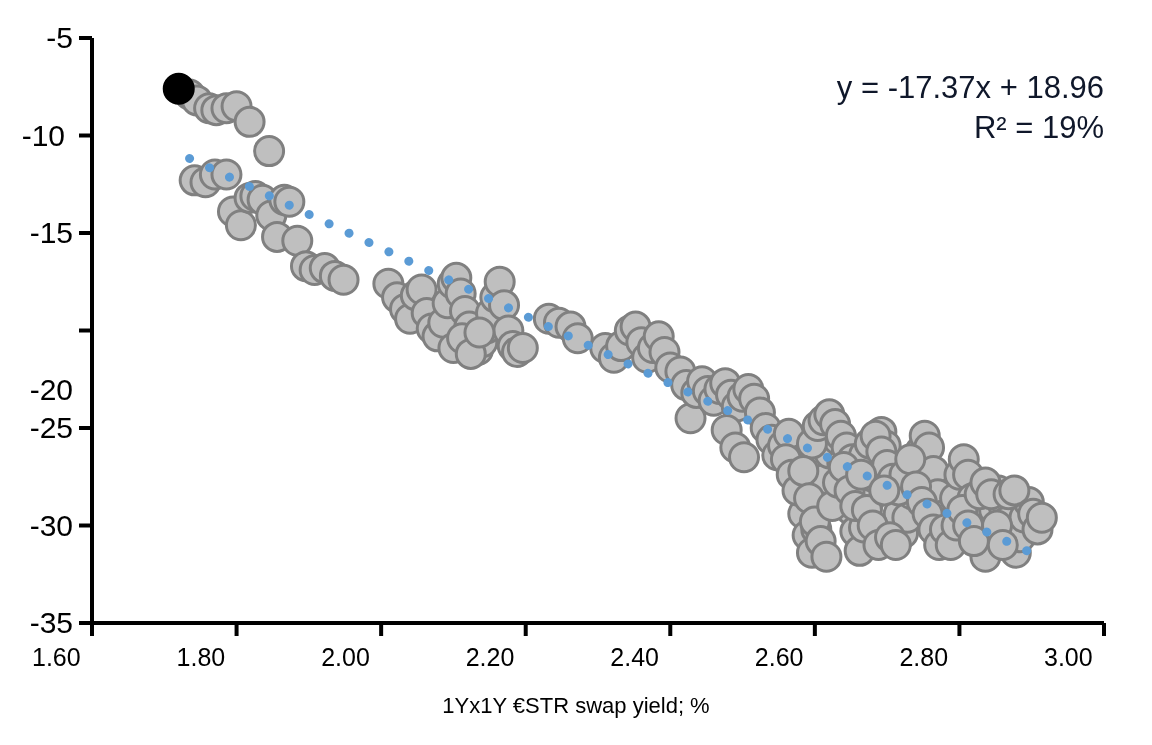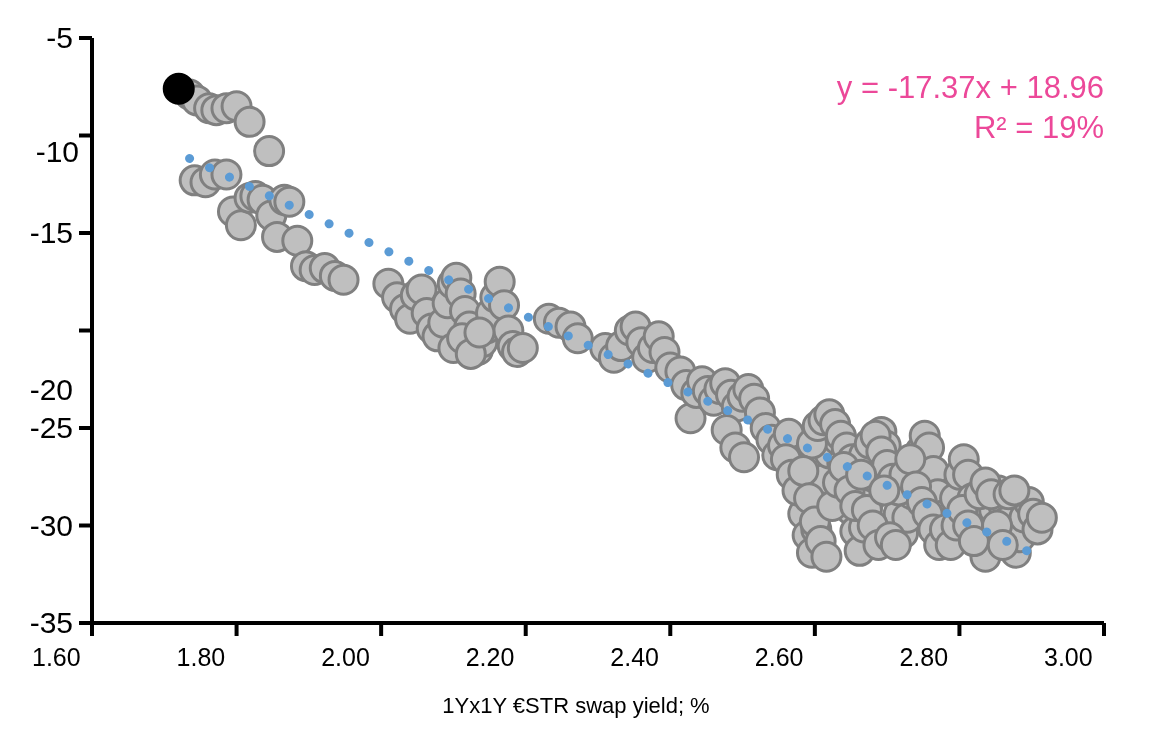--- a/index.html
+++ b/index.html
@@ -2,21 +2,21 @@
 <html><head>
 <meta charset="utf-8">
 <style>
   html,body{margin:0;padding:0;background:#ffffff;}
   body{width:1152px;height:745px;font-family:"Liberation Sans",sans-serif;overflow:hidden;}
   #chart-root{position:relative;width:1152px;height:745px;background:#fff;}
   .plot-svg{position:absolute;left:0;top:0;width:1152px;height:745px;display:block;}
   .ytick-label{position:absolute;font-size:30px;color:#000;text-align:right;line-height:1;white-space:nowrap;}
   .xtick-label{position:absolute;font-size:25px;color:#000;text-align:left;line-height:1;white-space:nowrap;}
   .axis-title{position:absolute;font-size:22px;color:#000;text-align:center;width:100%;left:0;line-height:1;}
-  .eq-block{position:absolute;text-align:right;color:#ec4899;font-size:31px;line-height:1.28;white-space:nowrap;}
+  .eq-block{position:absolute;text-align:right;color:#0f172a;font-size:31px;line-height:1.28;white-space:nowrap;}
 </style>
 </head>
 <body>
 
 <div id="chart-root">
 
   <svg class="plot-svg" id="plot-svg" viewBox="0 0 1152 745">
     <g id="axis-lines">
       <path id="y-axis-line" d="M92 38 L92 623" stroke="#000000" stroke-width="4" fill="none"></path>
       <path id="x-axis-line" d="M92 623 L1104 623" stroke="#000000" stroke-width="4" fill="none"></path>
@@ -256,21 +256,21 @@
     <g id="trendline-layer">
         <path d="M189.5857142857143 158.45052500000003 L1028.1 551.3599250000001" stroke="#5B9BD5" stroke-width="9" stroke-linecap="round" stroke-dasharray="0.01 22" fill="none"></path>
       </g>
     <g id="highlight-layer">
         <circle cx="178.74" cy="88.70" r="14.5" fill="#000000" stroke="#000000" stroke-width="3"></circle>
       </g>
   </svg>
 
   <div id="y-tick-labels">
       <div class="ytick-label" style="width: 62px; left: 11px; top: 23px;">-5</div>
-      <div class="ytick-label" style="width: 62px; left: 17px; top: 120.5px; margin-top: 16px;">-10</div>
+      <div class="ytick-label" style="width: 62px; left: 3px; top: 120.5px;">-10</div>
       <div class="ytick-label" style="width: 62px; left: 11px; top: 218px;">-15</div>
       <div class="ytick-label" style="width: 62px; left: 11px; top: 328px; margin-top: 47px;">-20</div>
       <div class="ytick-label" style="width: 62px; left: 11px; top: 413px; text-align: right;">-25</div>
       <div class="ytick-label" style="width: 62px; left: 11px; top: 510.5px;">-30</div>
       <div class="ytick-label" style="width: 62px; left: 11px; top: 608px;">-35</div>
     </div>
   <div id="x-tick-labels">
       <div class="xtick-label" style="width: 120px; left: 32px; top: 645px;">1.60</div>
       <div class="xtick-label" style="width: 120px; left: 176.571px; top: 645px;">1.80</div>
       <div class="xtick-label" style="width: 120px; left: 321.143px; top: 645px;">2.00</div>

